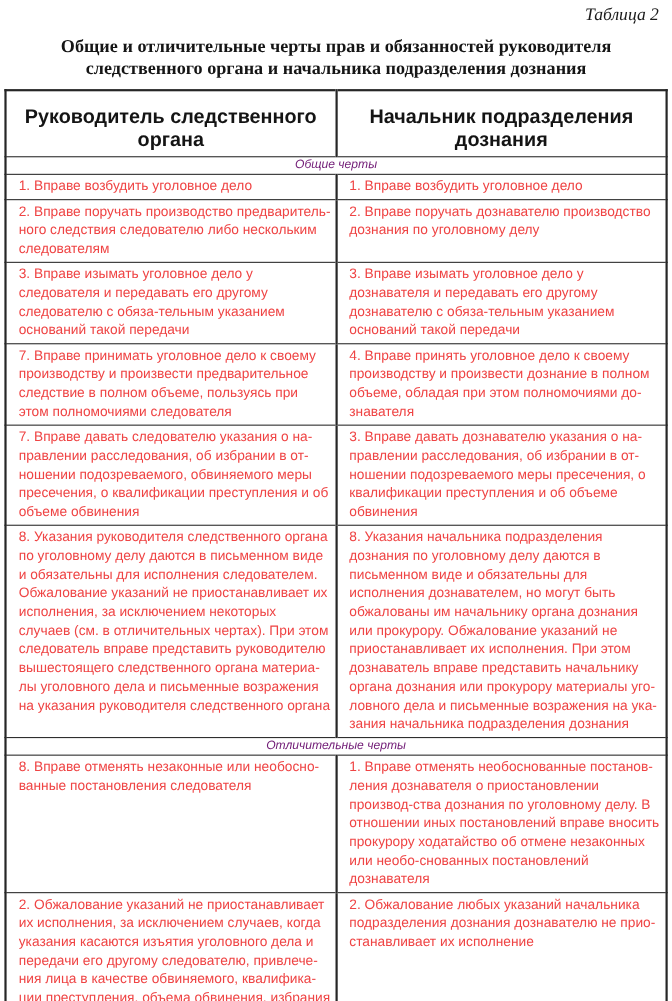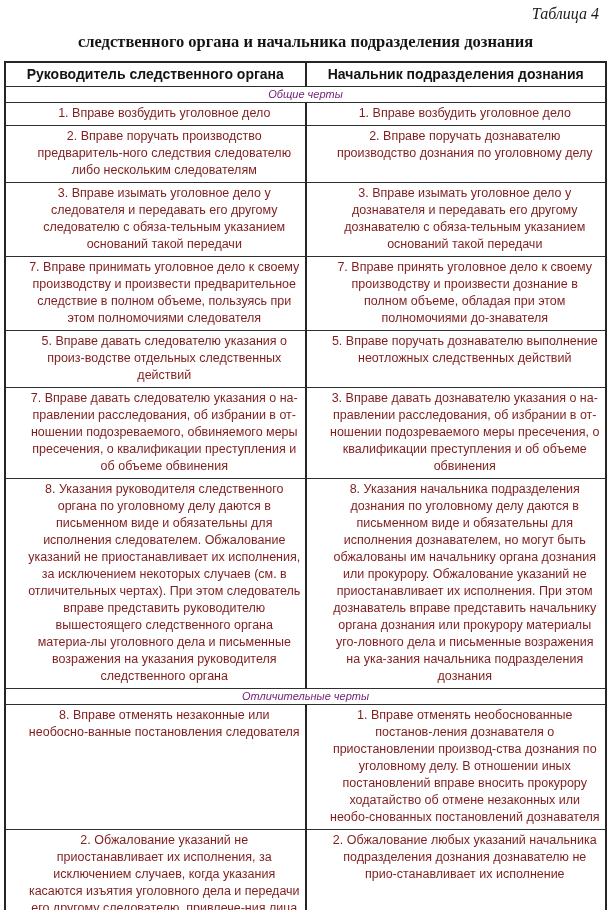--- a/index.html
+++ b/index.html
@@ -48,49 +48,49 @@
   table.main td {
     border: 1px solid #2e2e2e;
     vertical-align: top;
     box-sizing: border-box;
   }
   table.main th.col-left,
   table.main td.cell-left {
     border-right: 2px solid #262626;
   }
   table.main th {
-    font-size: 14px;
+    font-size: 18px;
     font-weight: bold;
     text-align: center;
-    padding: 3px 4px 4px 4px;
+    padding: 13px 4px 4px 4px;
     color: #141414;
   }
   td.section-label {
     text-align: center;
     font-style: italic;
     font-size: 11px;
     padding: 1px 4px 2px 4px;
     color: #701a75;
   }
   td.cell {
     font-size: 12.5px;
     line-height: 17px;
-    padding: 2px 4px 3px 22px;
-    color: #7f1d1d;
-    text-align: center;
+    padding: 2px 4px 3px 11px;
+    color: #ef4444;
   }
 </style>
 </head>
 <body>
 
 <div class="page">
 
-  <div class="table-label">Таблица 4</div>
+  <div class="table-label">Таблица 2</div>
 
   <div class="doc-title">
+    <span class="t-line">Общие и отличительные черты прав и обязанностей руководителя</span>
     <span class="t-line">следственного органа и начальника подразделения дознания</span>
   </div>
 
   <table class="main">
     <thead>
       <tr>
         <th class="col-left">Руководитель следственного органа</th>
         <th class="col-right">Начальник подразделения дознания</th>
       </tr>
     </thead>
@@ -105,25 +105,21 @@
         <tr>
           <td class="cell cell-left">2. Вправе поручать производство предваритель-ного следствия следователю либо нескольким следователям</td>
           <td class="cell cell-right">2. Вправе поручать дознавателю производство дознания по уголовному делу</td>
         </tr>
         <tr>
           <td class="cell cell-left">3. Вправе изымать уголовное дело у следователя и передавать его другому следователю с обяза-тельным указанием оснований такой передачи</td>
           <td class="cell cell-right">3. Вправе изымать уголовное дело у дознавателя и передавать его другому дознавателю с обяза-тельным указанием оснований такой передачи</td>
         </tr>
         <tr>
           <td class="cell cell-left">7. Вправе принимать уголовное дело к своему производству и произвести предварительное следствие в полном объеме, пользуясь при этом полномочиями следователя</td>
-          <td class="cell cell-right">7. Вправе принять уголовное дело к своему производству и произвести дознание в полном объеме, обладая при этом полномочиями до-знавателя</td>
-        </tr>
-        <tr>
-          <td class="cell cell-left">5. Вправе давать следователю указания о произ-водстве отдельных следственных действий</td>
-          <td class="cell cell-right">5. Вправе поручать дознавателю выполнение неотложных следственных действий</td>
+          <td class="cell cell-right">4. Вправе принять уголовное дело к своему производству и произвести дознание в полном объеме, обладая при этом полномочиями до-знавателя</td>
         </tr>
         <tr>
           <td class="cell cell-left">7. Вправе давать следователю указания о на-правлении расследования, об избрании в от-ношении подозреваемого, обвиняемого меры пресечения, о квалификации преступления и об объеме обвинения</td>
           <td class="cell cell-right">3. Вправе давать дознавателю указания о на-правлении расследования, об избрании в от-ношении подозреваемого меры пресечения, о квалификации преступления и об объеме обвинения</td>
         </tr>
         <tr>
           <td class="cell cell-left">8. Указания руководителя следственного органа по уголовному делу даются в письменном виде и обязательны для исполнения следователем. Обжалование указаний не приостанавливает их исполнения, за исключением некоторых случаев (см. в отличительных чертах). При этом следователь вправе представить руководителю вышестоящего следственного органа материа-лы уголовного дела и письменные возражения на указания руководителя следственного органа</td>
           <td class="cell cell-right">8. Указания начальника подразделения дознания по уголовному делу даются в письменном виде и обязательны для исполнения дознавателем, но могут быть обжалованы им начальнику органа дознания или прокурору. Обжалование указаний не приостанавливает их исполнения. При этом дознаватель вправе представить начальнику органа дознания или прокурору материалы уго-ловного дела и письменные возражения на ука-зания начальника подразделения дознания</td>
         </tr>
         <tr>

